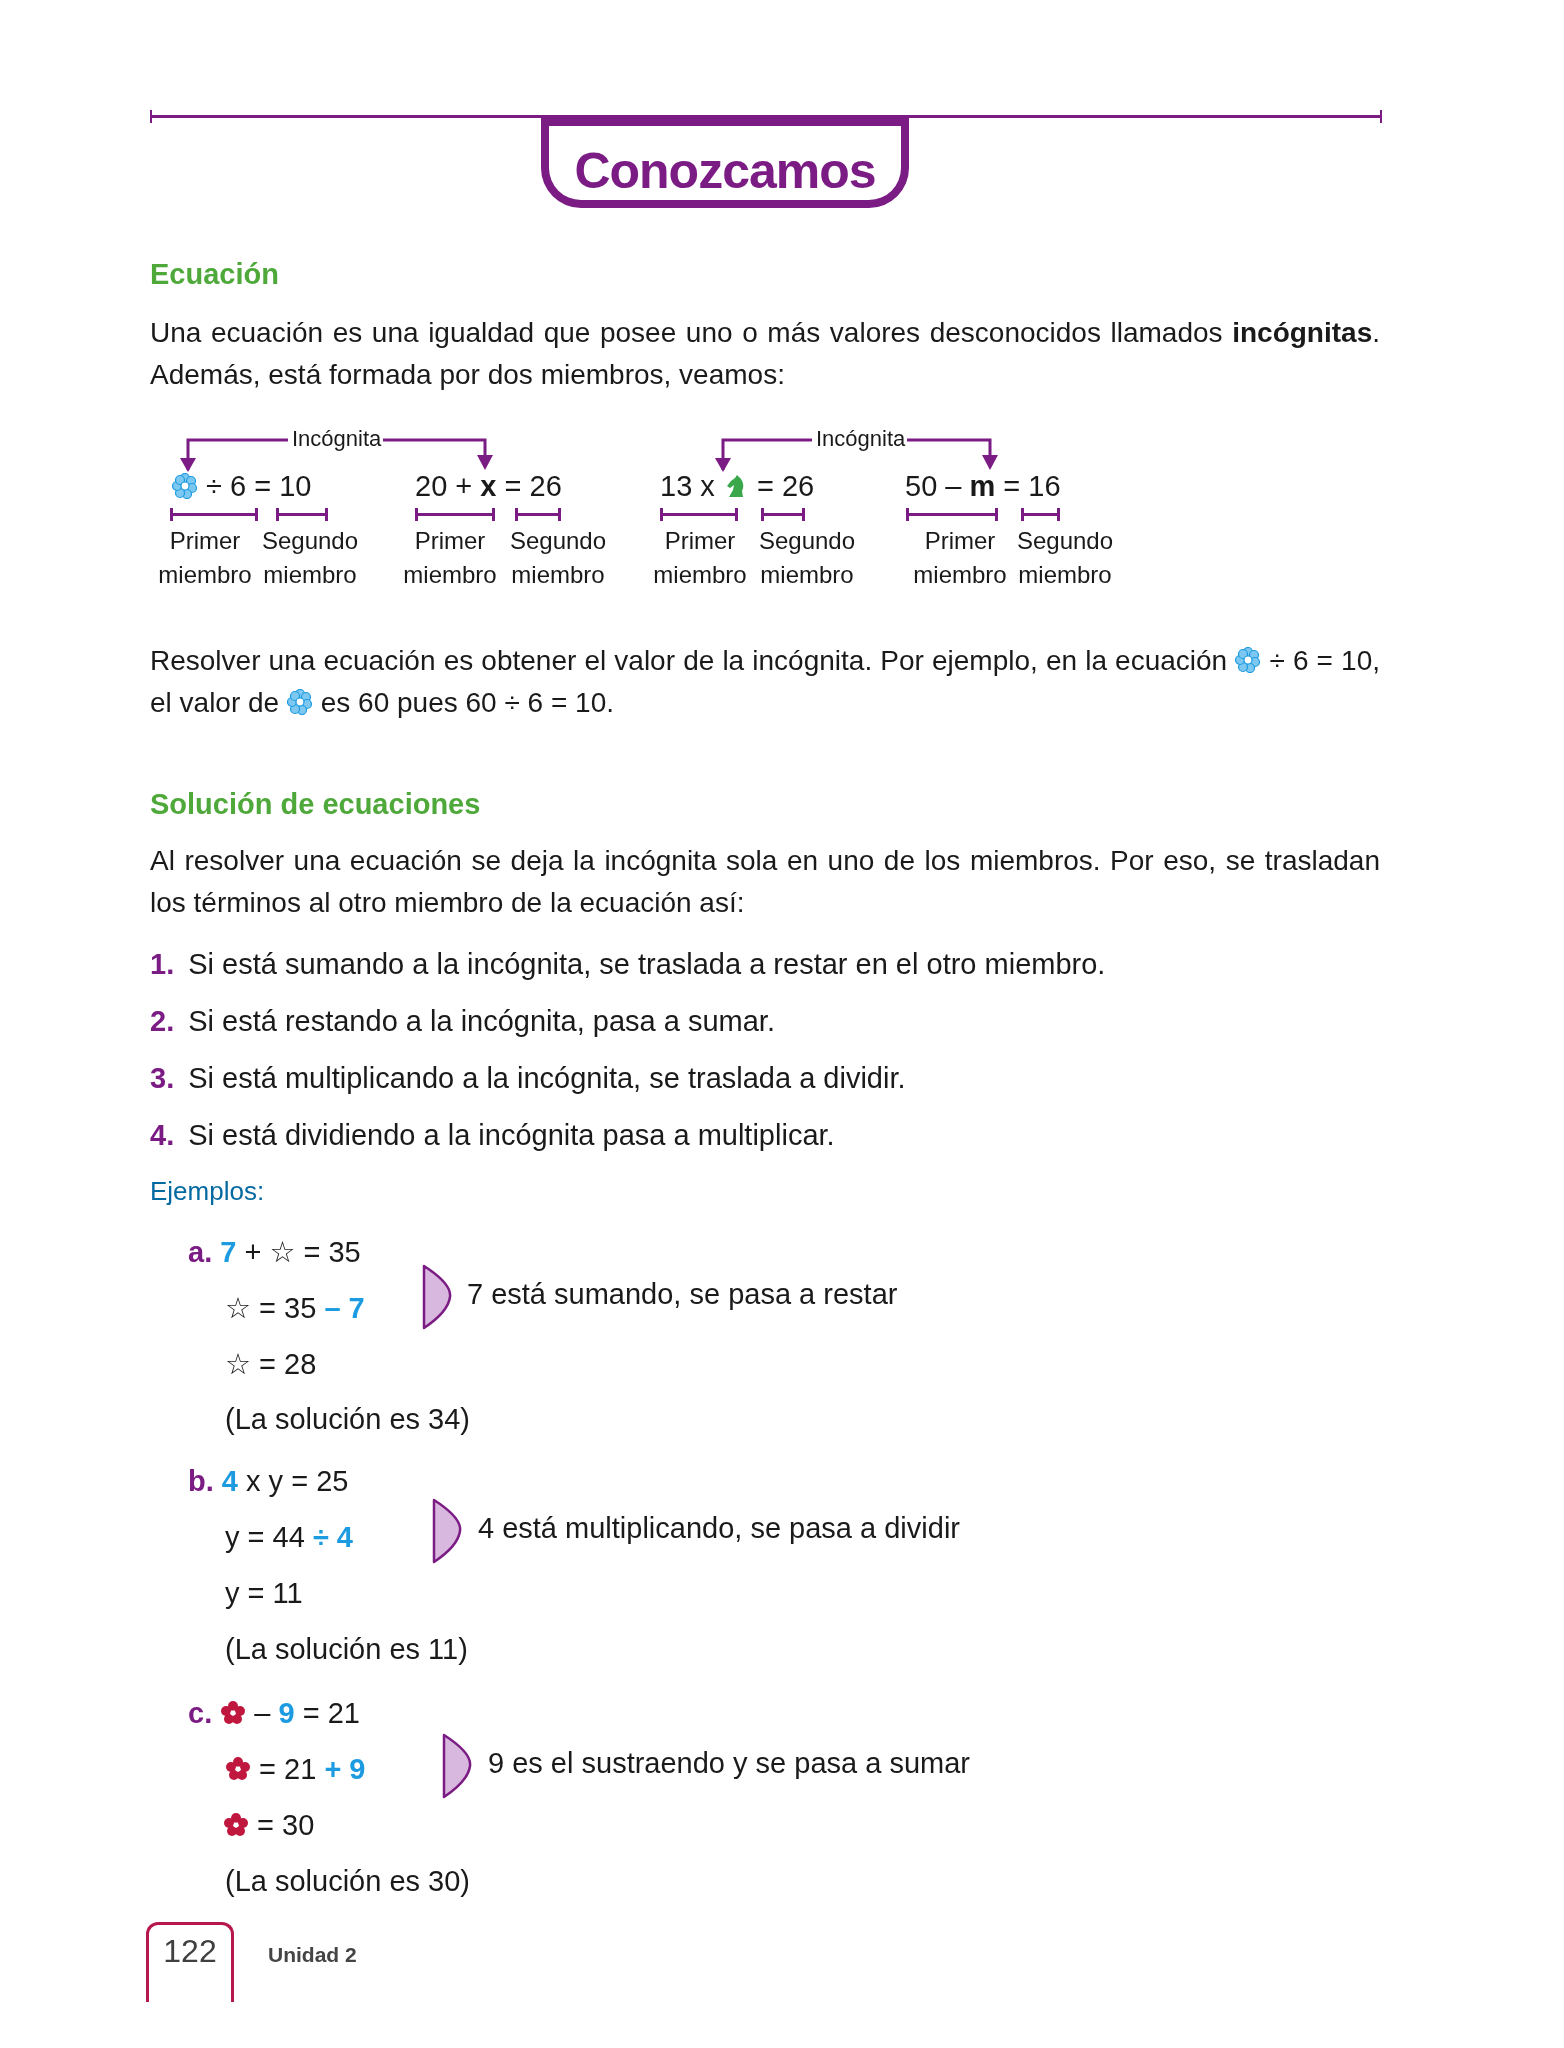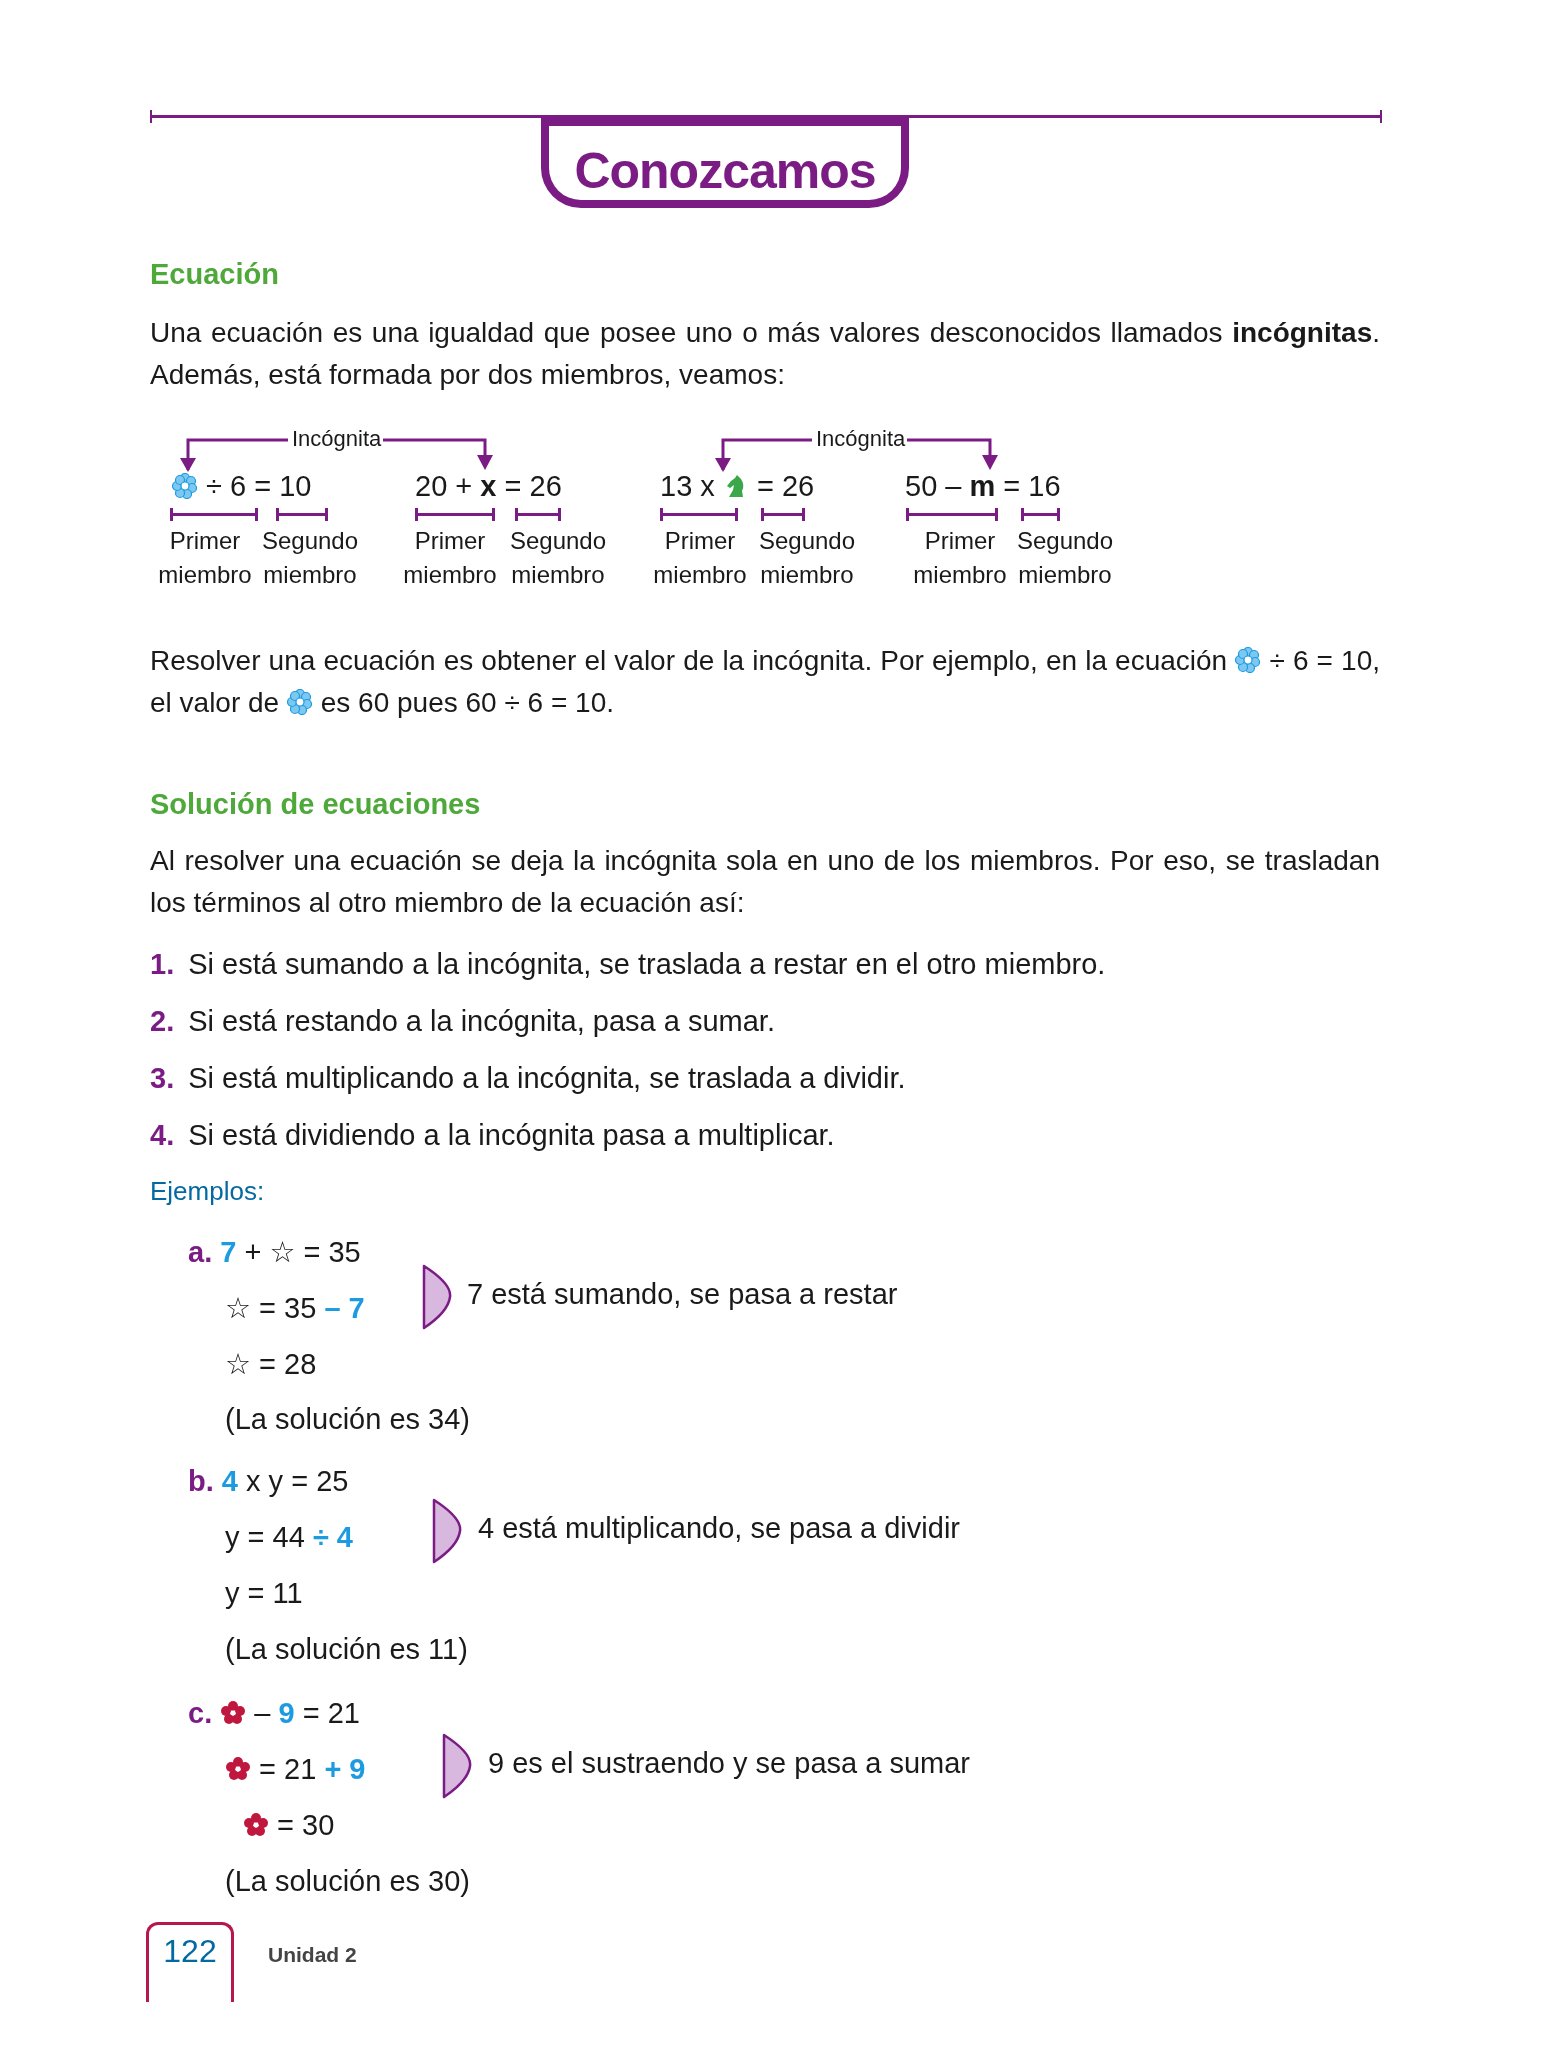--- a/index.html
+++ b/index.html
@@ -23,21 +23,21 @@
   .flower { display: inline-block; width: 26px; height: 26px; vertical-align: -3px; }
   .list-item { left: 150px; font-size: 29px; }
   .num { color: #7b1c84; font-weight: bold; margin-right: 14px; }
   .ex-letter { color: #7b1c84; font-weight: bold; }
   .blue { color: #1d9be0; font-weight: bold; }
   .ex-line { position: absolute; font-size: 29px; }
   .pointer { position: absolute; width: 34px; height: 70px; }
   .note { position: absolute; font-size: 29px; }
   .footer-box { left: 146px; top: 1922px; width: 88px; height: 80px; border: 3px solid #b6174f; border-bottom: none;
                 border-radius: 12px 12px 0 0; box-sizing: border-box; text-align: center; }
-  .footer-box span { display: block; margin-top: 8px; font-size: 32px; color: #0369a1; }
+  .footer-box span { display: block; margin-top: 8px; font-size: 32px; color: #404040; }
   .unit { left: 268px; top: 1943px; font-size: 21px; font-weight: bold; color: #444; }
 </style>
 </head>
 <body>
 
 <div class="abs topline"></div>
 <div class="abs title-tab">
   <span>Conozcamos</span>
 </div>
 
@@ -206,21 +206,21 @@
 <div class="ex-line" style="left:225px;top:1753px;"><svg class="flower" viewBox="0 0 26 26">
       <g fill="#c0173f">
         <circle cx="13" cy="6" r="5"></circle>
         <circle cx="20" cy="11" r="5"></circle>
         <circle cx="17" cy="19" r="5"></circle>
         <circle cx="9" cy="19" r="5"></circle>
         <circle cx="6" cy="11" r="5"></circle>
       </g>
       <circle cx="13" cy="13" r="2.5" fill="#fff"></circle>
     </svg><span> = 21 </span><span class="blue">+ 9</span></div>
-<div class="ex-line" style="left:243px;top:1809px;"><svg class="flower" viewBox="0 0 26 26">
+<div class="ex-line" style="left:223px;top:1809px;"><svg class="flower" viewBox="0 0 26 26">
       <g fill="#c0173f">
         <circle cx="13" cy="6" r="5"></circle>
         <circle cx="20" cy="11" r="5"></circle>
         <circle cx="17" cy="19" r="5"></circle>
         <circle cx="9" cy="19" r="5"></circle>
         <circle cx="6" cy="11" r="5"></circle>
       </g>
       <circle cx="13" cy="13" r="2.5" fill="#fff"></circle>
     </svg><span> = 30</span></div>
 <div class="ex-line" style="left:225px;top:1865px;">(La solución es 30)</div>

